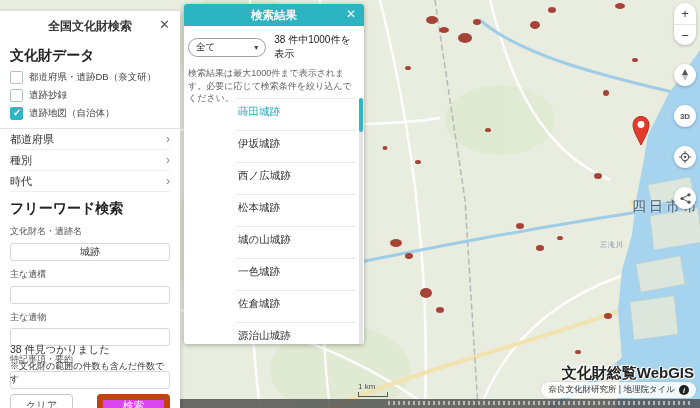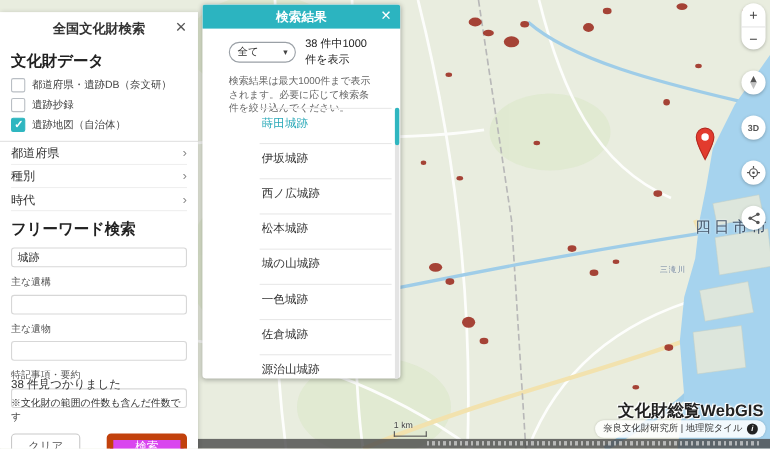--- a/index.html
+++ b/index.html
@@ -43,35 +43,35 @@
   .chk-row { display:flex; align-items:center; gap:6px; margin:5px 0; cursor:pointer; }
   .chk { width:13px; height:13px; border:1px solid #b9bec4; border-radius:2px; background:#fff; flex:0 0 13px; position:relative; }
   .chk.checked { background:#2fb6c0; border-color:#2fb6c0; }
   .chk.checked::after { content:"✓"; position:absolute; left:2px; top:-1px; color:#fff; font-size:10px; font-weight:bold; }
   .chk-label { font-size:9.5px; color:#444; }
   .divider { height:1px; background:#e2e2e2; margin:8px -10px 0; }
   .acc-row { display:flex; align-items:center; justify-content:space-between; height:21px; border-bottom:1px solid #efefef; cursor:pointer; }
   .acc-label { font-size:11px; color:#333; }
   .acc-chevron { font-size:12px; color:#888; }
   .fw-label { font-size:9px; color:#555; margin:7px 0 3px; }
-  .fw-input { width:100%; height:18px; border:1px solid #d7d7d7; border-radius:3px; font-size:10px; padding:0 5px; color:#333; background:#fff; font-family:"Liberation Sans",sans-serif; }
+  .fw-input { width:100%; height:18px; border:1px solid #d7d7d7; border-radius:3px; font-size:10px; padding:0 5px; color:#333; background:#fff; font-family:"Liberation Sans",sans-serif;text-align:center; }
   .sb-footer { position:absolute; left:10px; right:10px; bottom:2px; }
   .found-count { font-size:10.5px; color:#333; margin-bottom:3px; }
   .found-note { font-size:9px; color:#333; margin-bottom:8px; }
   .btn-row { display:flex; gap:24px;font-family:Liberation Serif, serif; }
   .btn { flex:1; height:23px; border-radius:4px; font-size:10.5px; display:flex; align-items:center; justify-content:center; cursor:pointer; }
   .btn.ghost { background:#fff; border:1px solid #c9c9c9; color:#555; }
   .btn.primary { background:#d946ef; border:6px solid #c2410c; color:#fff; }
 
   
   .results { position:absolute; left:184px; top:4px; width:180px; height:340px; background:#fff; border-radius:3px; box-shadow:0 1px 5px rgba(0,0,0,.3); overflow:hidden; }
   .res-head { height:22px; background:#2cb4c0; color:#fff; display:flex; align-items:center; justify-content:center; position:relative; }
   .res-title { font-size:11.5px; font-weight:bold; }
   .res-close { position:absolute; right:8px; top:4px; font-size:12px; color:#fff; cursor:pointer; line-height:1; }
-  .res-body { padding:7px 24px 0; position:relative; height:330px; }
+  .res-body { padding:7px 4px 0; position:relative; height:330px; }
   .filter-row { display:flex; align-items:center; gap:8px; }
   .filter-select { width:86px; height:19px; border:1px solid #9aa0a6; border-radius:10px; font-size:9.5px; color:#333; display:flex; align-items:center; justify-content:space-between; padding:0 7px; cursor:pointer; background:#fff; }
   .filter-caret { font-size:8px; color:#444; }
   .count-text { font-size:10px; color:#222; }
   .res-note { font-size:9px; color:#666; line-height:1.4; margin-top:6px; }
   .res-list { position:absolute; left:8px; right:8px; top:72px; bottom:0; border-top:1px solid #e8e8e8;margin-left:44px; }
   .res-item { height:32px; border-bottom:1px solid #e8e8e8; font-size:10.5px; color:#333; padding:6px 2px 0; cursor:pointer; }
   .res-item.active { color:#2aa9b8; }
   .res-scroll { position:absolute; right:1px; top:72px; bottom:4px; width:4px; background:#e4e4e4; border-radius:2px; }
   .res-thumb { position:absolute; top:0; left:0; width:4px; height:34px; background:#2fb6c0; border-radius:2px; cursor:pointer; }
@@ -240,20 +240,21 @@
       <span class="acc-label">種別</span>
       <span class="acc-chevron">›</span>
     </div>
     <div class="acc-row">
       <span class="acc-label">時代</span>
       <span class="acc-chevron">›</span>
     </div>
 
     <div class="sec-title">フリーワード検索</div>
 
+    <div class="fw-label">文化財名・遺跡名</div>
     <input class="fw-input" value="城跡" style="">
 
     <div class="fw-label">主な遺構</div>
     <input class="fw-input" value="" style="">
 
     <div class="fw-label">主な遺物</div>
     <input class="fw-input" value="" style="">
 
     <div class="fw-label">特記事項・要約</div>
     <input class="fw-input" value="" style="">

